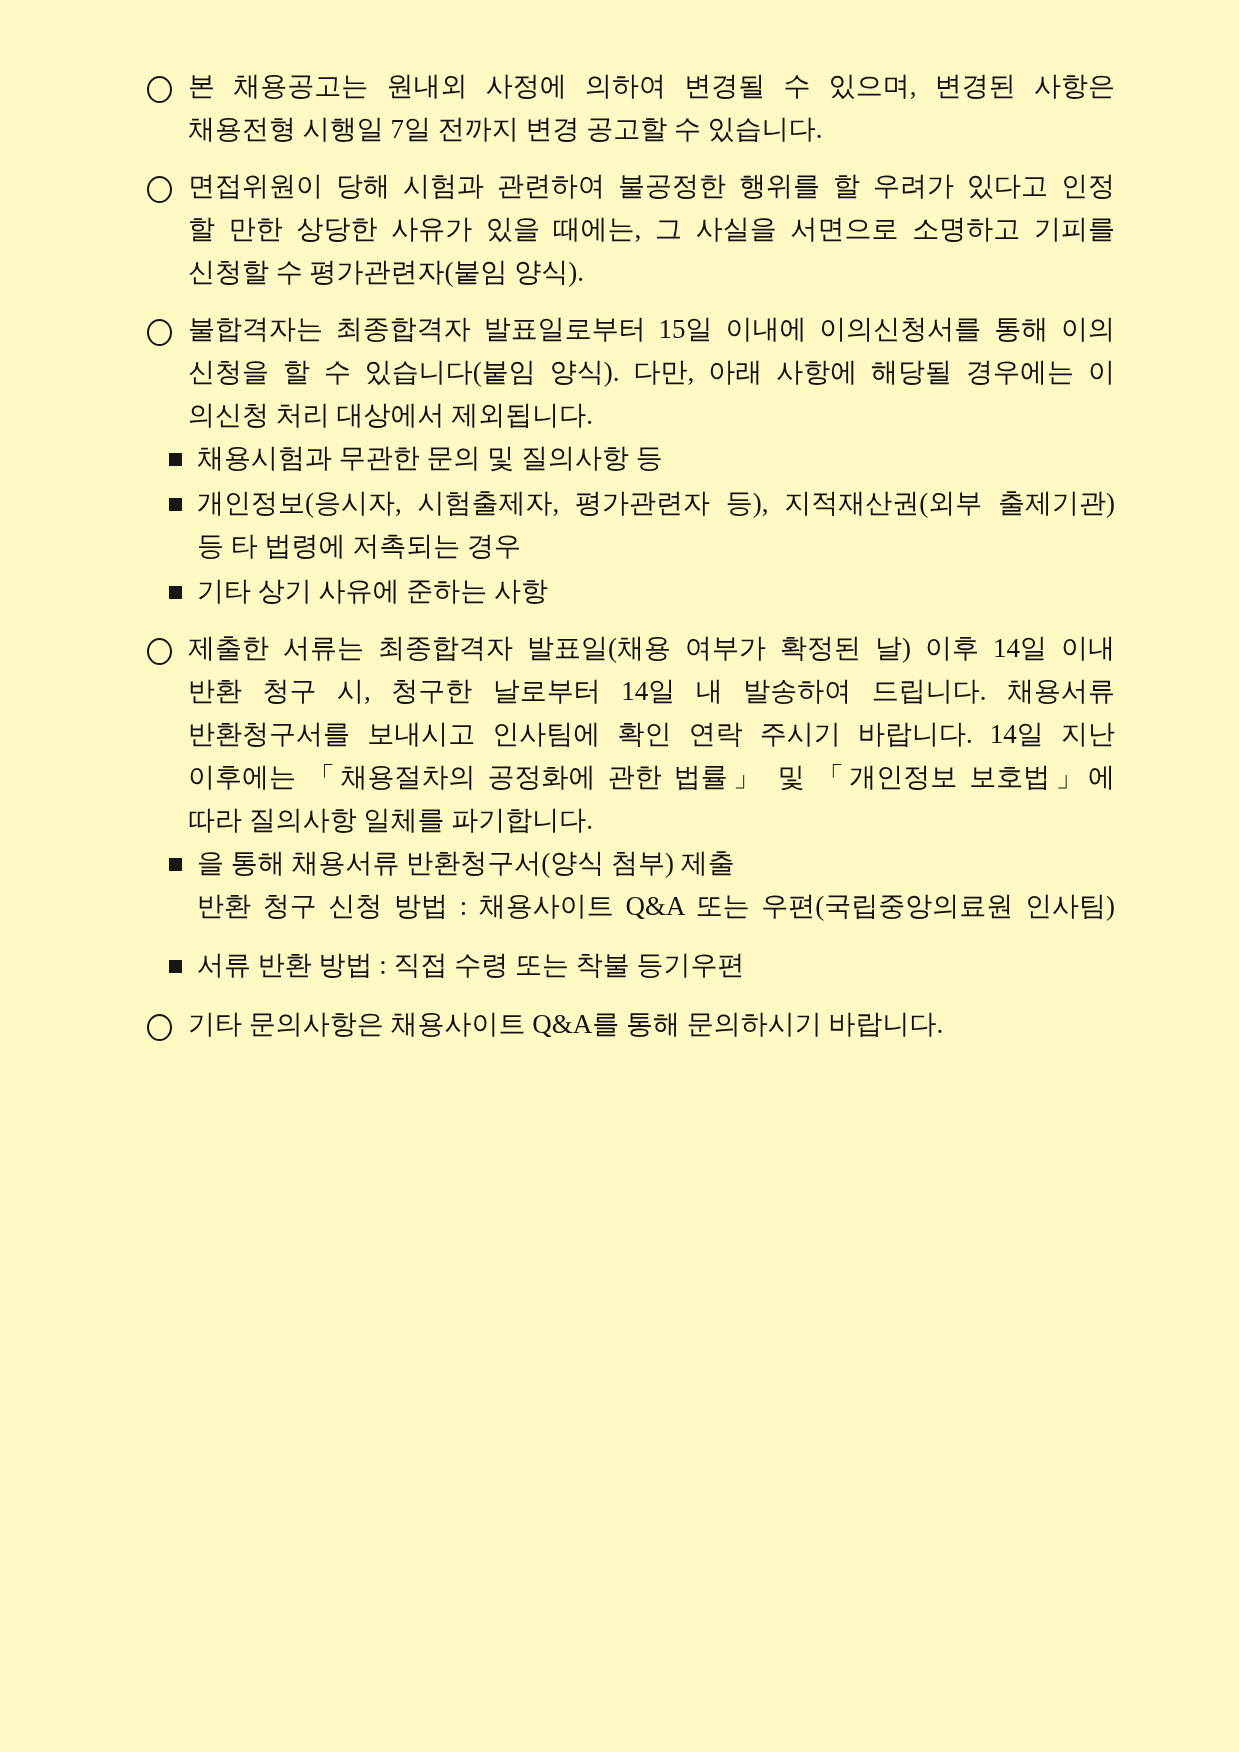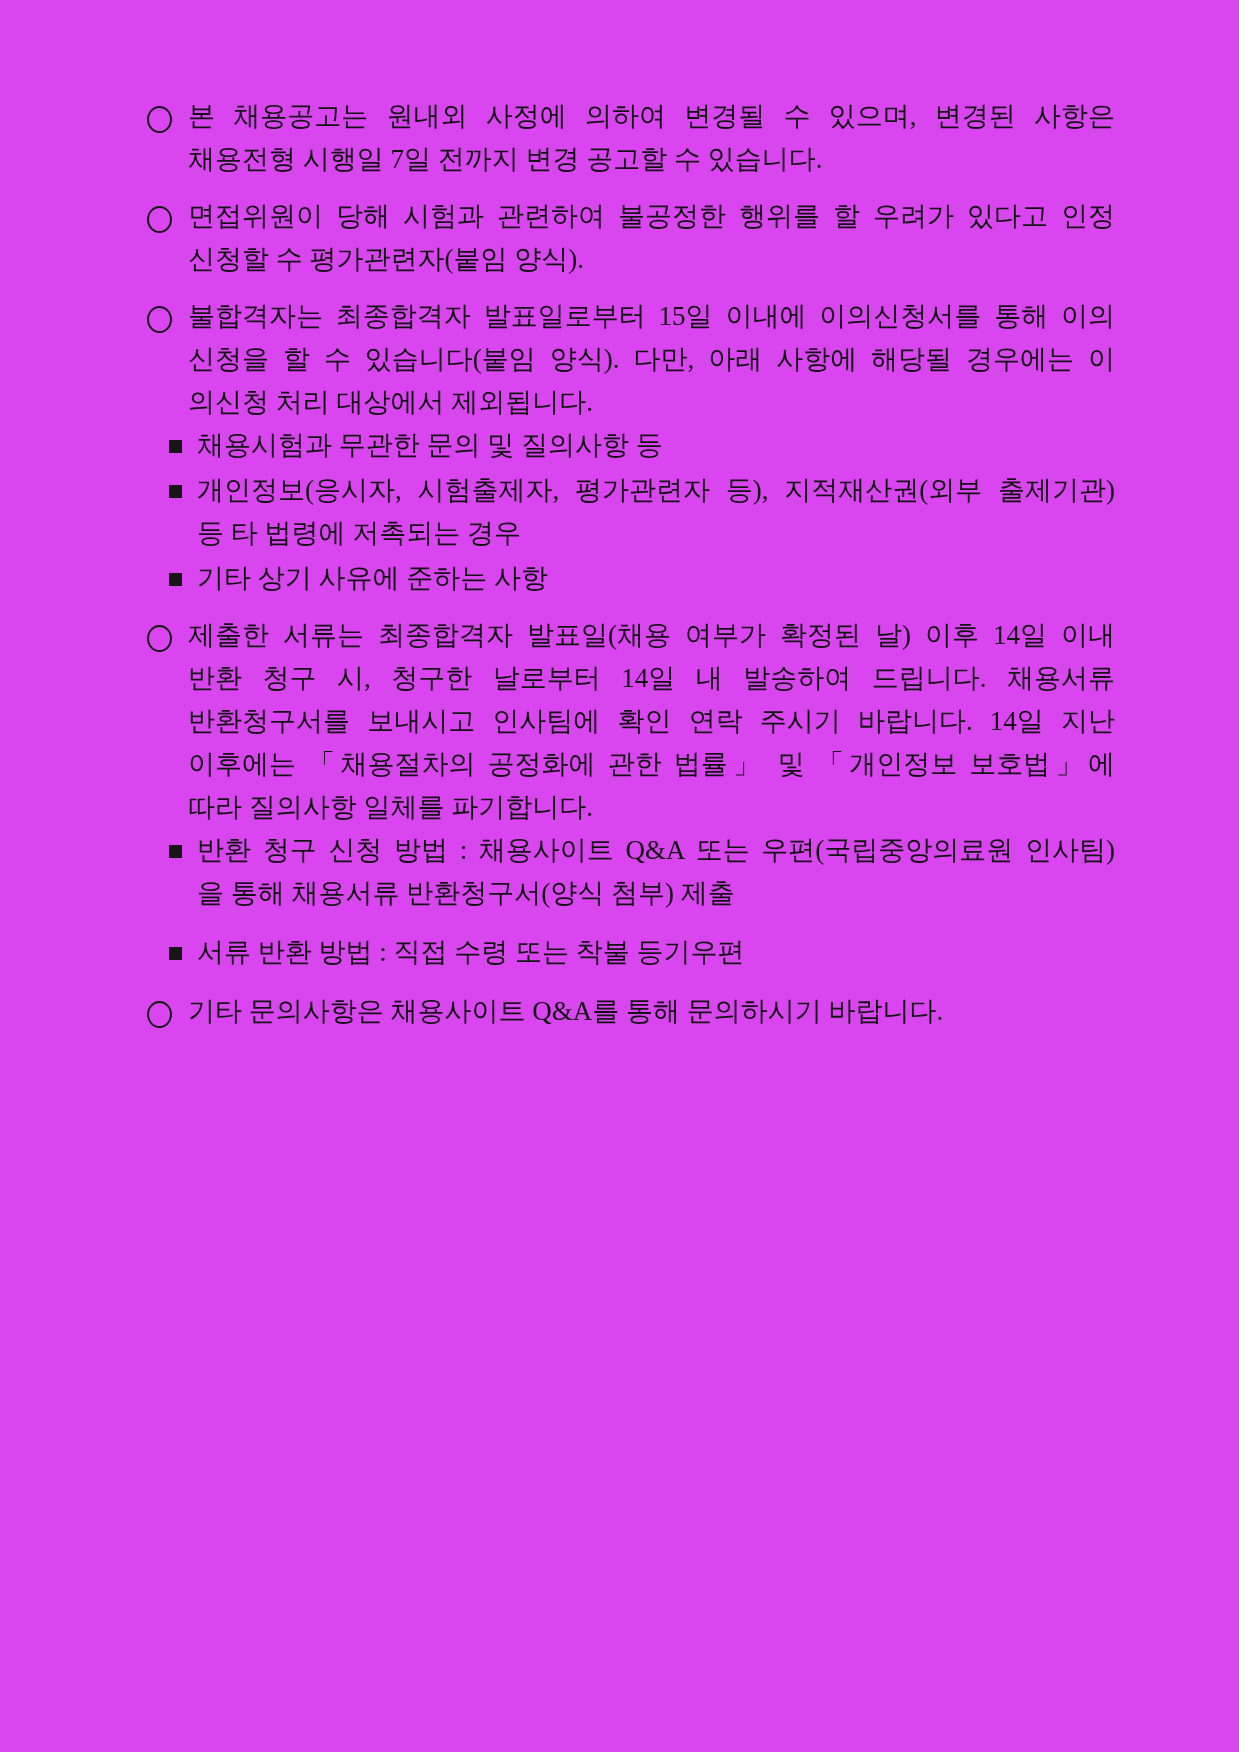--- a/index.html
+++ b/index.html
@@ -4,23 +4,23 @@
 <style>
   html, body {
     margin: 0;
     padding: 0;
     background: #ffffff;
   }
   .page {
     position: relative;
     width: 1239px;
     height: 1752px;
-    background: #d946ef;
+    background: #fef9c3;
     box-sizing: border-box;
-    padding: 95px 124px 0 147px;
+    padding: 65px 124px 0 147px;
     font-family: "Liberation Serif", "DejaVu Serif", serif;
     font-size: 27px;
     color: #121212;
     overflow: hidden;
   }
   .blk {
     position: relative;
     box-sizing: border-box;
   }
   .blk.o { padding-left: 41px; }   
@@ -67,20 +67,21 @@
 
   <div class="blk o mb14">
     <span class="bullet-circle"></span>
     <div class="ln">본 채용공고는 원내외 사정에 의하여 변경될 수 있으며, 변경된 사항은</div>
     <div class="ln last">채용전형 시행일 7일 전까지 변경 공고할 수 있습니다.</div>
   </div>
 
   <div class="blk o mb14">
     <span class="bullet-circle"></span>
     <div class="ln">면접위원이 당해 시험과 관련하여 불공정한 행위를 할 우려가 있다고 인정</div>
+    <div class="ln">할 만한 상당한 사유가 있을 때에는, 그 사실을 서면으로 소명하고 기피를</div>
     <div class="ln last">신청할 수 평가관련자(붙임 양식).</div>
   </div>
 
   <div class="blk o mb10">
     <span class="bullet-circle"></span>
     <div class="ln">불합격자는 최종합격자 발표일로부터 15일 이내에 이의신청서를 통해 이의</div>
     <div class="ln">신청을 할 수 있습니다(붙임 양식). 다만, 아래 사항에 해당될 경우에는 이</div>
     <div class="ln last">의신청 처리 대상에서 제외됩니다.</div>
   </div>
 
@@ -104,22 +105,22 @@
     <span class="bullet-circle"></span>
     <div class="ln">제출한 서류는 최종합격자 발표일(채용 여부가 확정된 날) 이후 14일 이내</div>
     <div class="ln">반환 청구 시, 청구한 날로부터 14일 내 발송하여 드립니다. 채용서류</div>
     <div class="ln">반환청구서를 보내시고 인사팀에 확인 연락 주시기 바랍니다. 14일 지난</div>
     <div class="ln">이후에는 「채용절차의 공정화에 관한 법률」 및 「개인정보 보호법」에</div>
     <div class="ln last">따라 질의사항 일체를 파기합니다.</div>
   </div>
 
   <div class="blk s mb16">
     <span class="bullet-square"></span>
+    <div class="ln last">을 통해 채용서류 반환청구서(양식 첨부) 제출</div>
     <div class="ln">반환 청구 신청 방법 : 채용사이트 Q&amp;A 또는 우편(국립중앙의료원 인사팀)</div>
-    <div class="ln last">을 통해 채용서류 반환청구서(양식 첨부) 제출</div>
   </div>
 
   <div class="blk s mb16">
     <span class="bullet-square"></span>
     <div class="ln last">서류 반환 방법 : 직접 수령 또는 착불 등기우편</div>
   </div>
 
   <div class="blk o">
     <span class="bullet-circle"></span>
     <div class="ln last">기타 문의사항은 채용사이트 Q&amp;A를 통해 문의하시기 바랍니다.</div>

